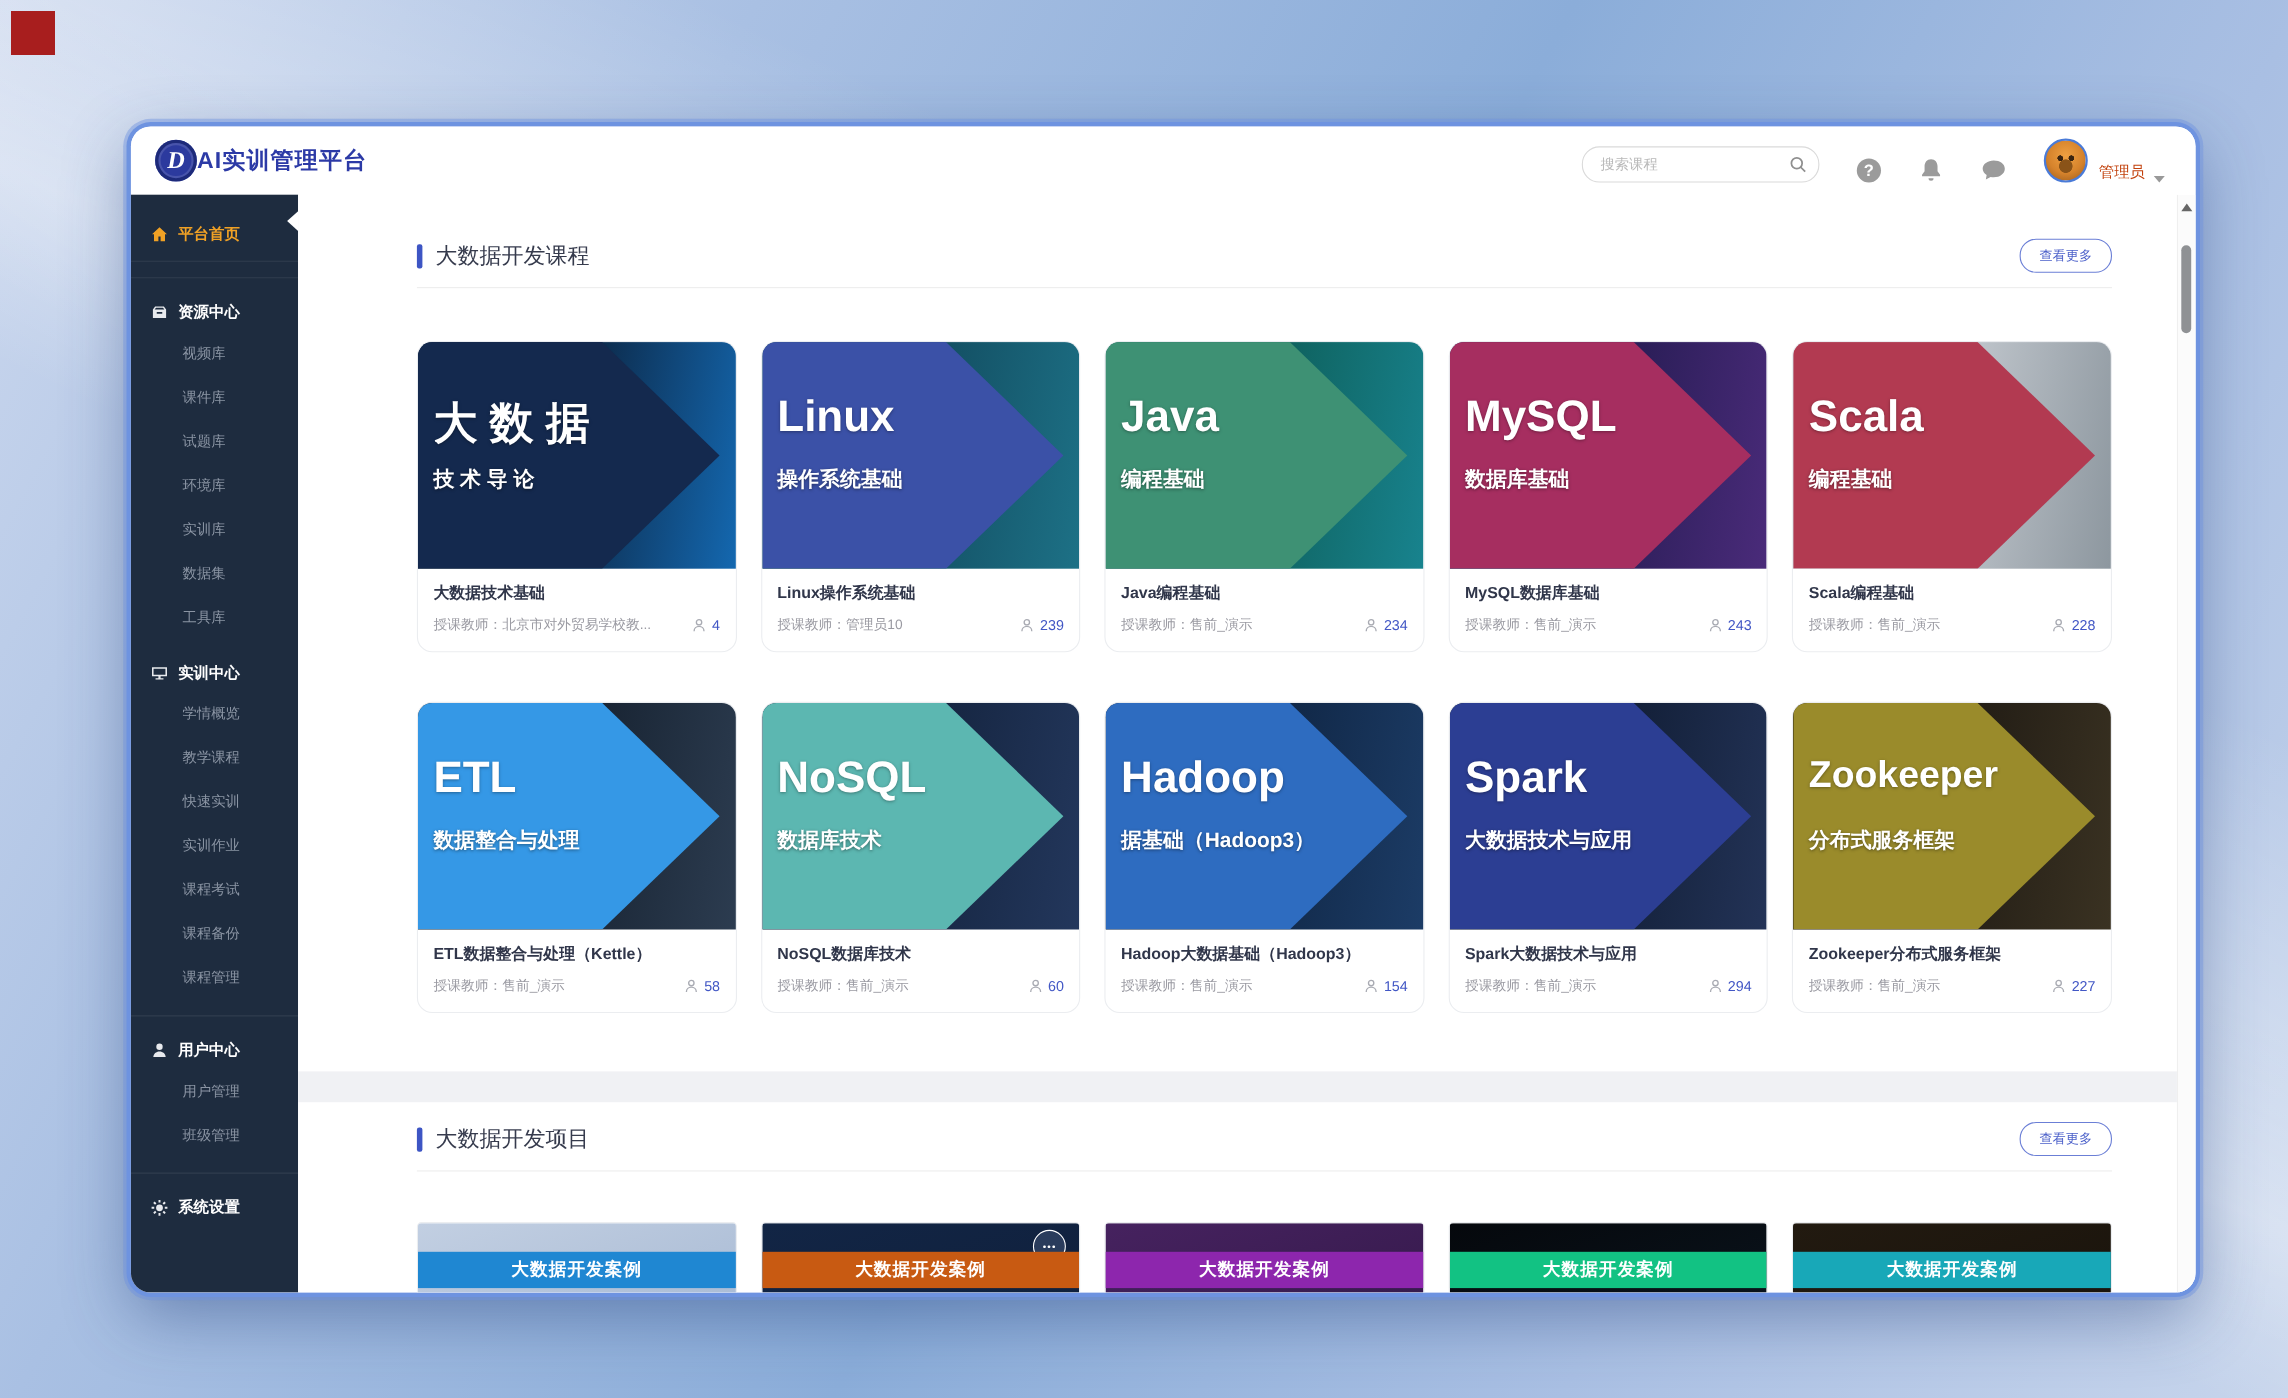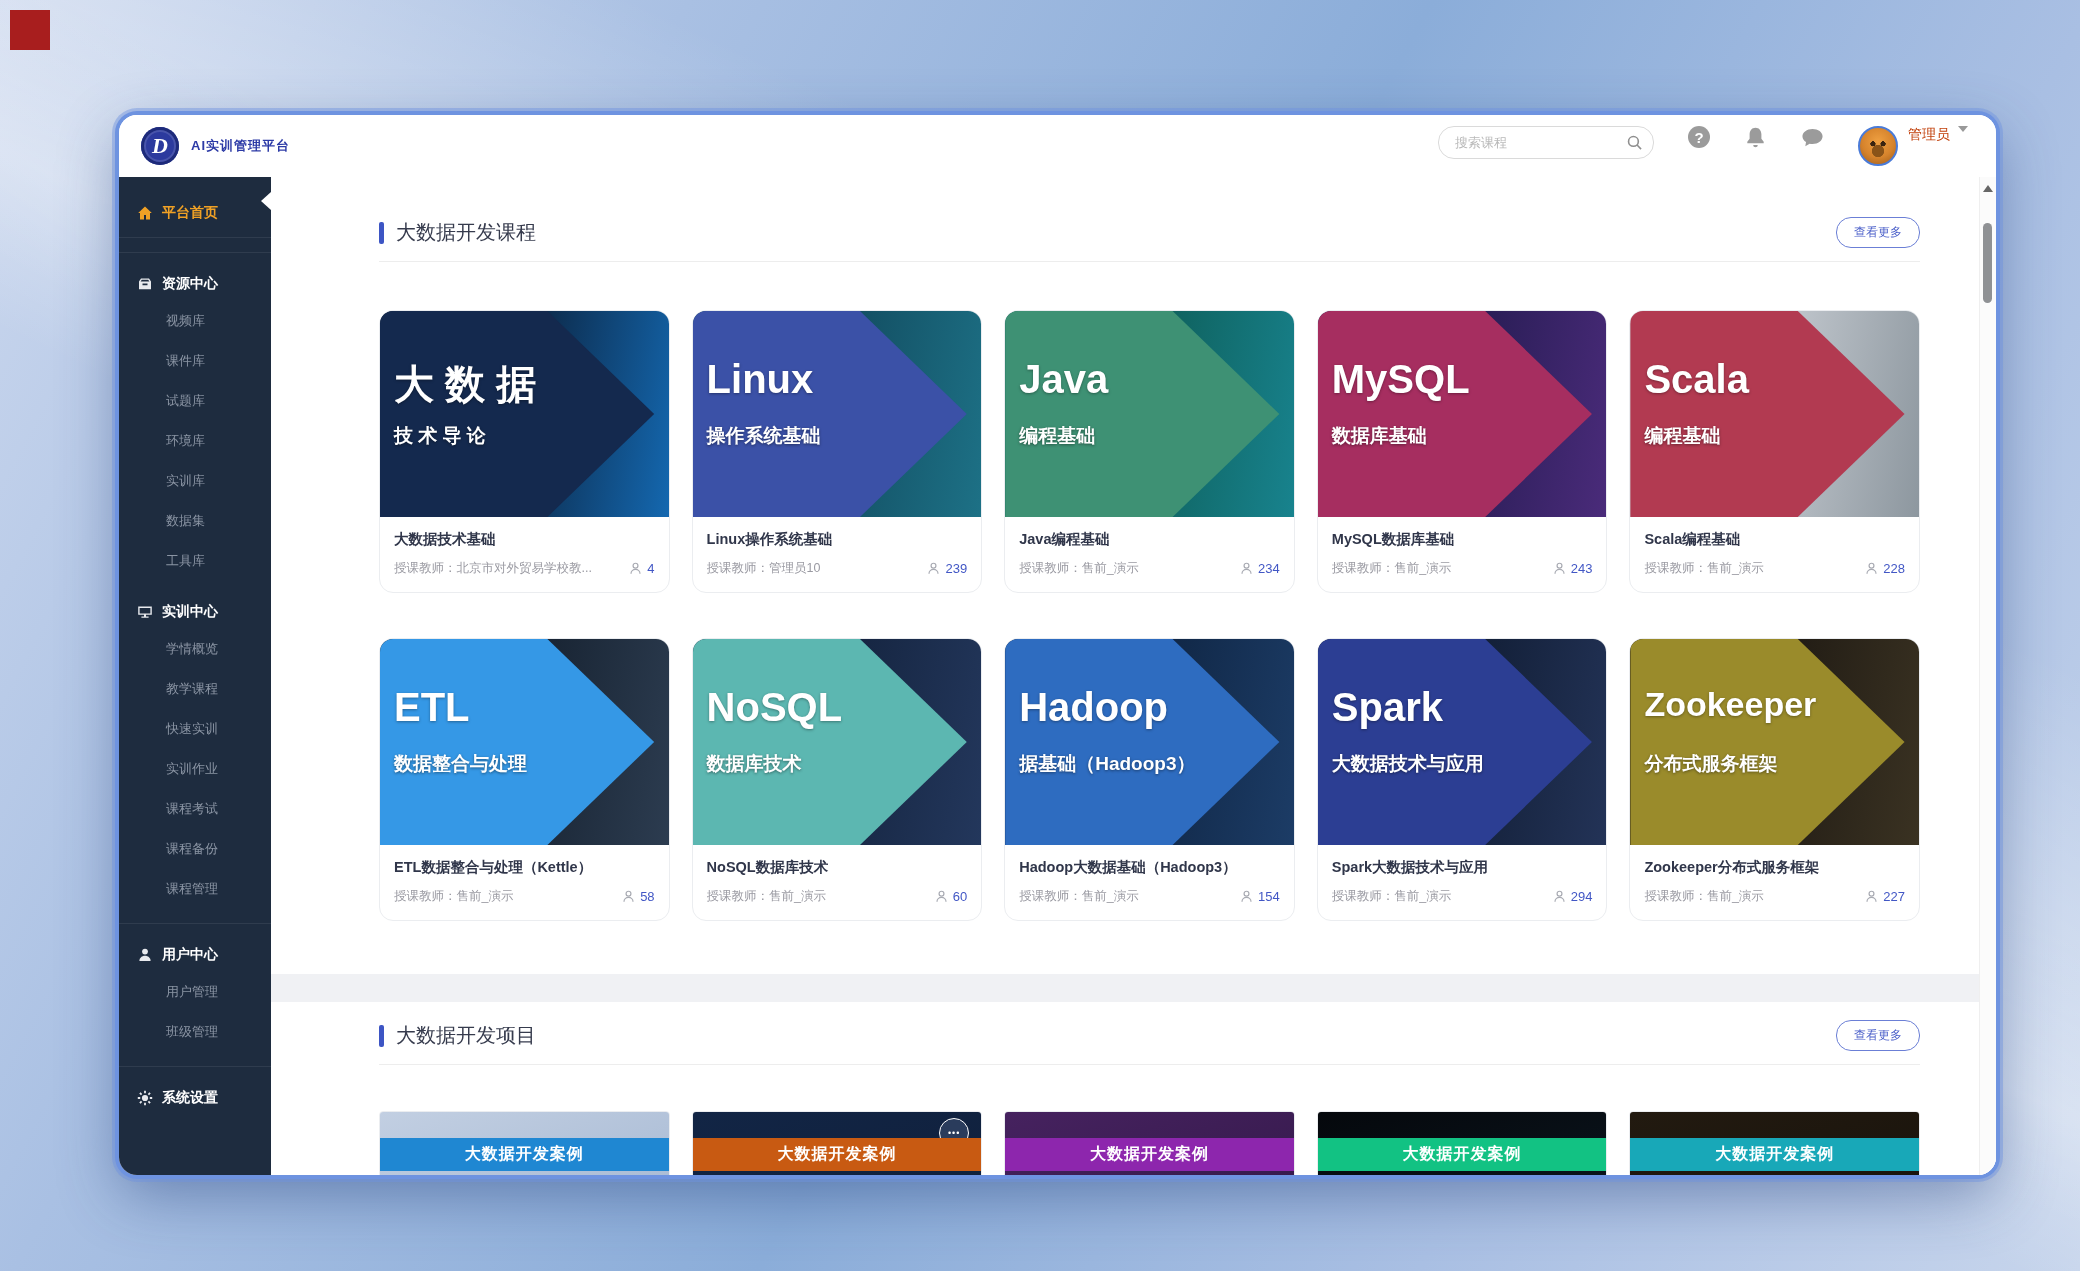--- a/index.html
+++ b/index.html
@@ -19,22 +19,22 @@
     background:#fff;border-radius:18px;overflow:hidden;
     box-shadow:0 0 0 4px #6e93e0, 0 0 0 7px rgba(110,147,224,.45), 0 20px 60px rgba(30,60,120,.45);
     display:flex;flex-direction:column;
   }
 
   
   .hdr{flex:0 0 62px;display:flex;align-items:center;padding:0 28px 0 22px;background:#fff;}
   .logo{width:38px;height:38px;border-radius:50%;background:#2c3a9e;color:#fff;display:flex;align-items:center;justify-content:center;
     font-size:22px;font-weight:bold;font-family:"Liberation Serif","DejaVu Serif",serif;font-style:italic;
     box-shadow:inset 0 0 0 3px #1d2a7a, inset 0 0 0 5px #ffffff22;}
-  .app-title{margin-left:12px;font-size:13px;font-weight:bold;color:#2c3aa6;letter-spacing:1px;}
-  .hdr-right{margin-left:auto;display:flex;align-items:flex-start;}
+  .app-title{font-size:21px;font-weight:bold;color:#2c3aa6;letter-spacing:1px;}
+  .hdr-right{margin-left:auto;display:flex;align-items:flex-end;}
   .search{width:190px;height:31px;border:1px solid #dadada;border-radius:16px;display:flex;align-items:center;padding:0 10px 0 14px;background:#fff;}
   .search input{border:none;outline:none;flex:1;font-size:13px;color:#666;min-width:0;background:transparent;font-family:inherit;}
   .search input::placeholder{color:#b9b9b9;}
   .sicon{width:17px;height:17px;color:#8f8f8f;flex:0 0 auto;}
   .hicon{color:#9b9b9b;margin-left:34px;cursor:pointer;display:flex;align-items:center;}
   .help-badge{width:22px;height:22px;border-radius:50%;background:#9b9b9b;position:relative;}
   .help-badge::after{content:"?";position:absolute;inset:0;display:flex;align-items:center;justify-content:center;color:#fff;font-size:15px;font-weight:bold;}
   .hicon svg{width:23px;height:23px;}
   .avatar{width:36px;height:36px;border-radius:50%;margin-left:34px;border:2px solid #4a7bd8;
     background:

